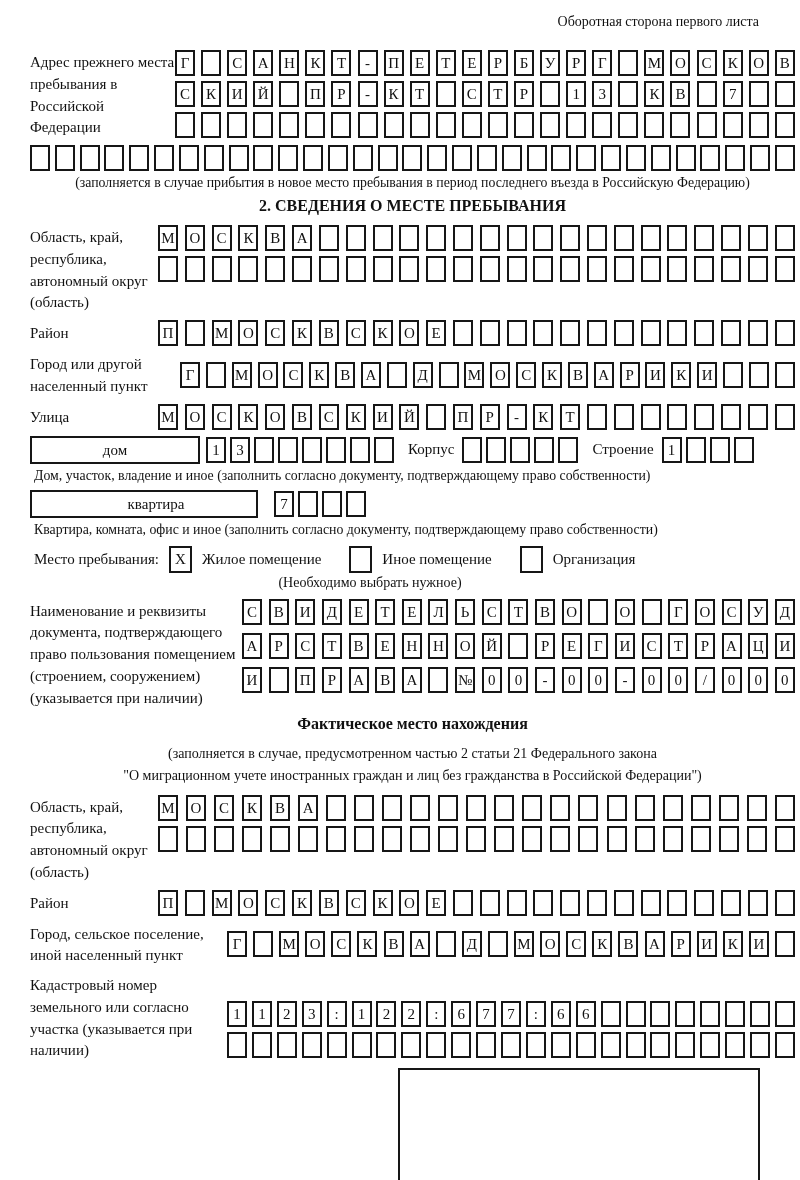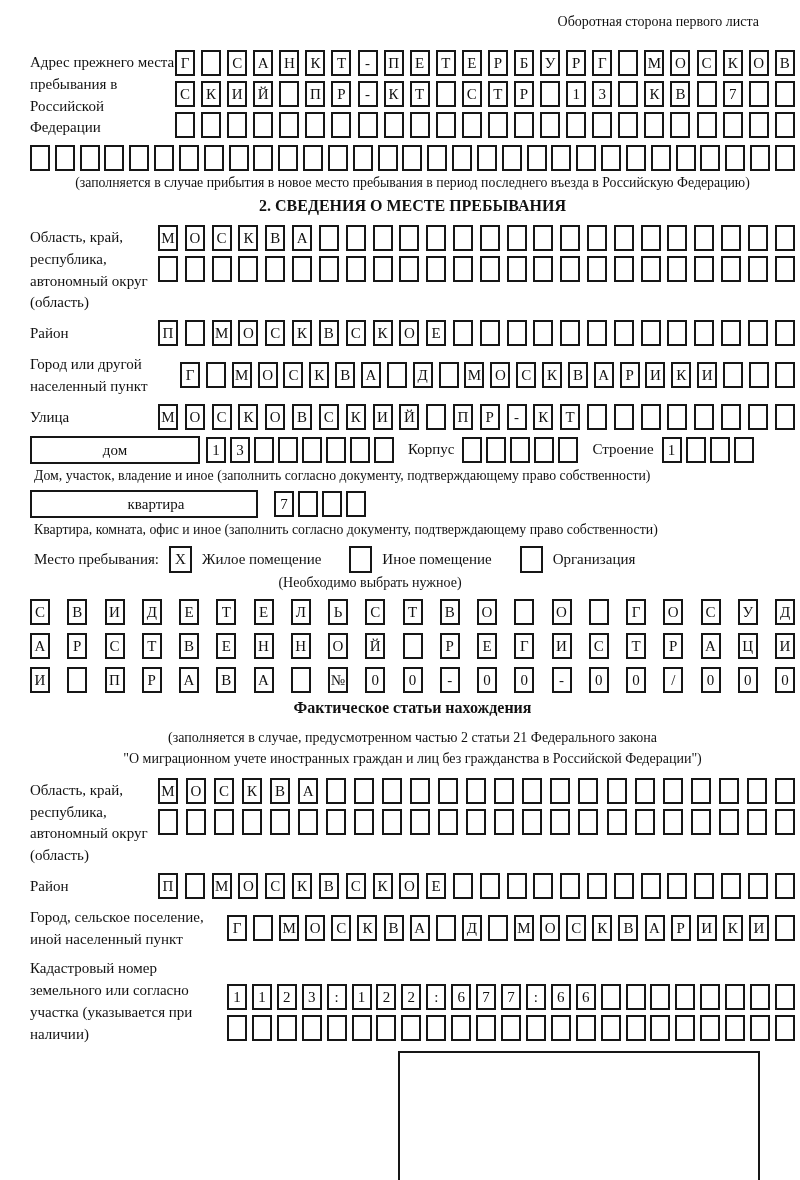--- a/index.html
+++ b/index.html
@@ -389,20 +389,21 @@
     <span class="checkbox">X</span>
     <span class="stay-label">Жилое помещение</span>
     <span class="checkbox"></span>
     <span class="stay-label">Иное помещение</span>
     <span class="checkbox"></span>
     <span class="stay-label">Организация</span>
   </div>
   <div class="choose-note">(Необходимо выбрать нужное)</div>
 
   <div class="frow">
+    <div class="flabel w212">Наименование и реквизиты документа, подтверждающего право пользования помещением (строением, сооружением) (указывается при наличии)</div>
     <div class="fgrid gap8">
       <div class="cells">
           <span class="cell">С</span>
           <span class="cell">В</span>
           <span class="cell">И</span>
           <span class="cell">Д</span>
           <span class="cell">Е</span>
           <span class="cell">Т</span>
           <span class="cell">Е</span>
           <span class="cell">Л</span>
@@ -462,21 +463,21 @@
           <span class="cell">0</span>
           <span class="cell">0</span>
           <span class="cell">/</span>
           <span class="cell">0</span>
           <span class="cell">0</span>
           <span class="cell">0</span>
         </div>
     </div>
   </div>
 
-  <div class="sec-title">Фактическое статьи нахождения</div>
+  <div class="sec-title">Фактическое место нахождения</div>
   <div class="sub-note">
     <span>(заполняется в случае, предусмотренном частью 2 статьи 21 Федерального закона</span><br>
     <span>"О миграционном учете иностранных граждан и лиц без гражданства в Российской Федерации")</span>
   </div>
 
   <div class="frow">
     <div class="flabel w128">Область, край, республика, автономный округ (область)</div>
     <div class="fgrid">
       <div class="cells">
           <span class="cell">М</span>

